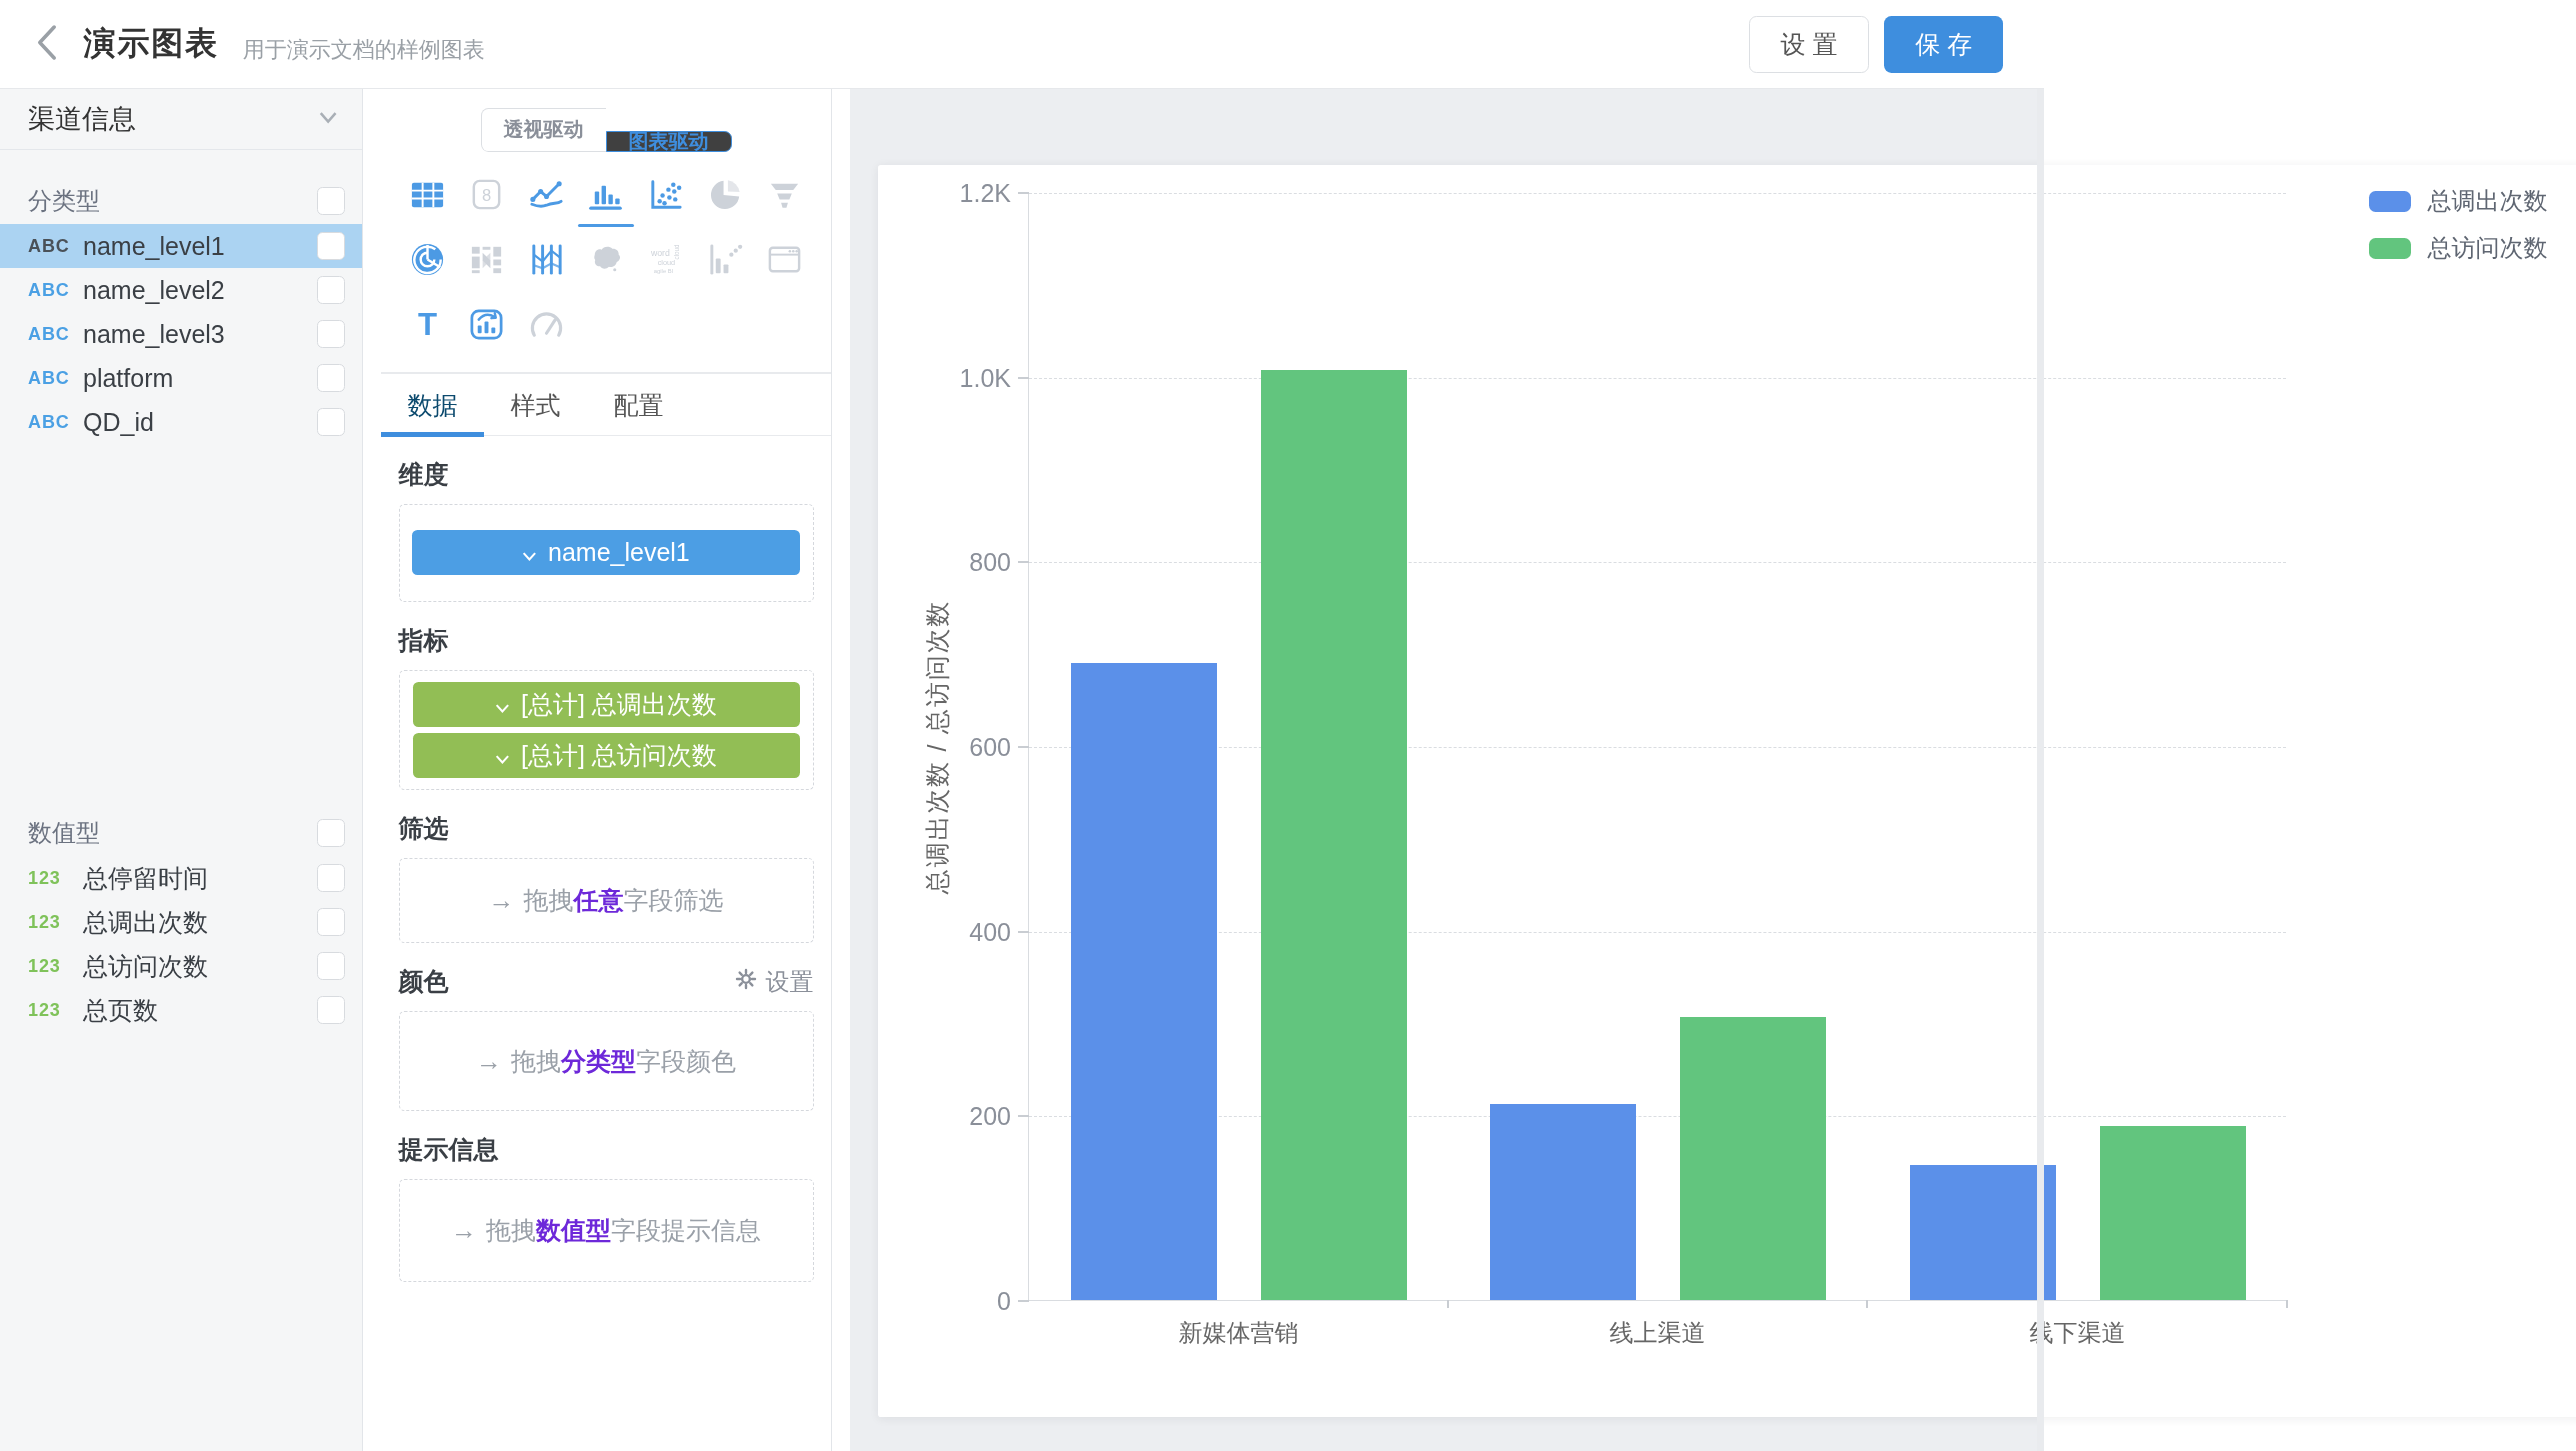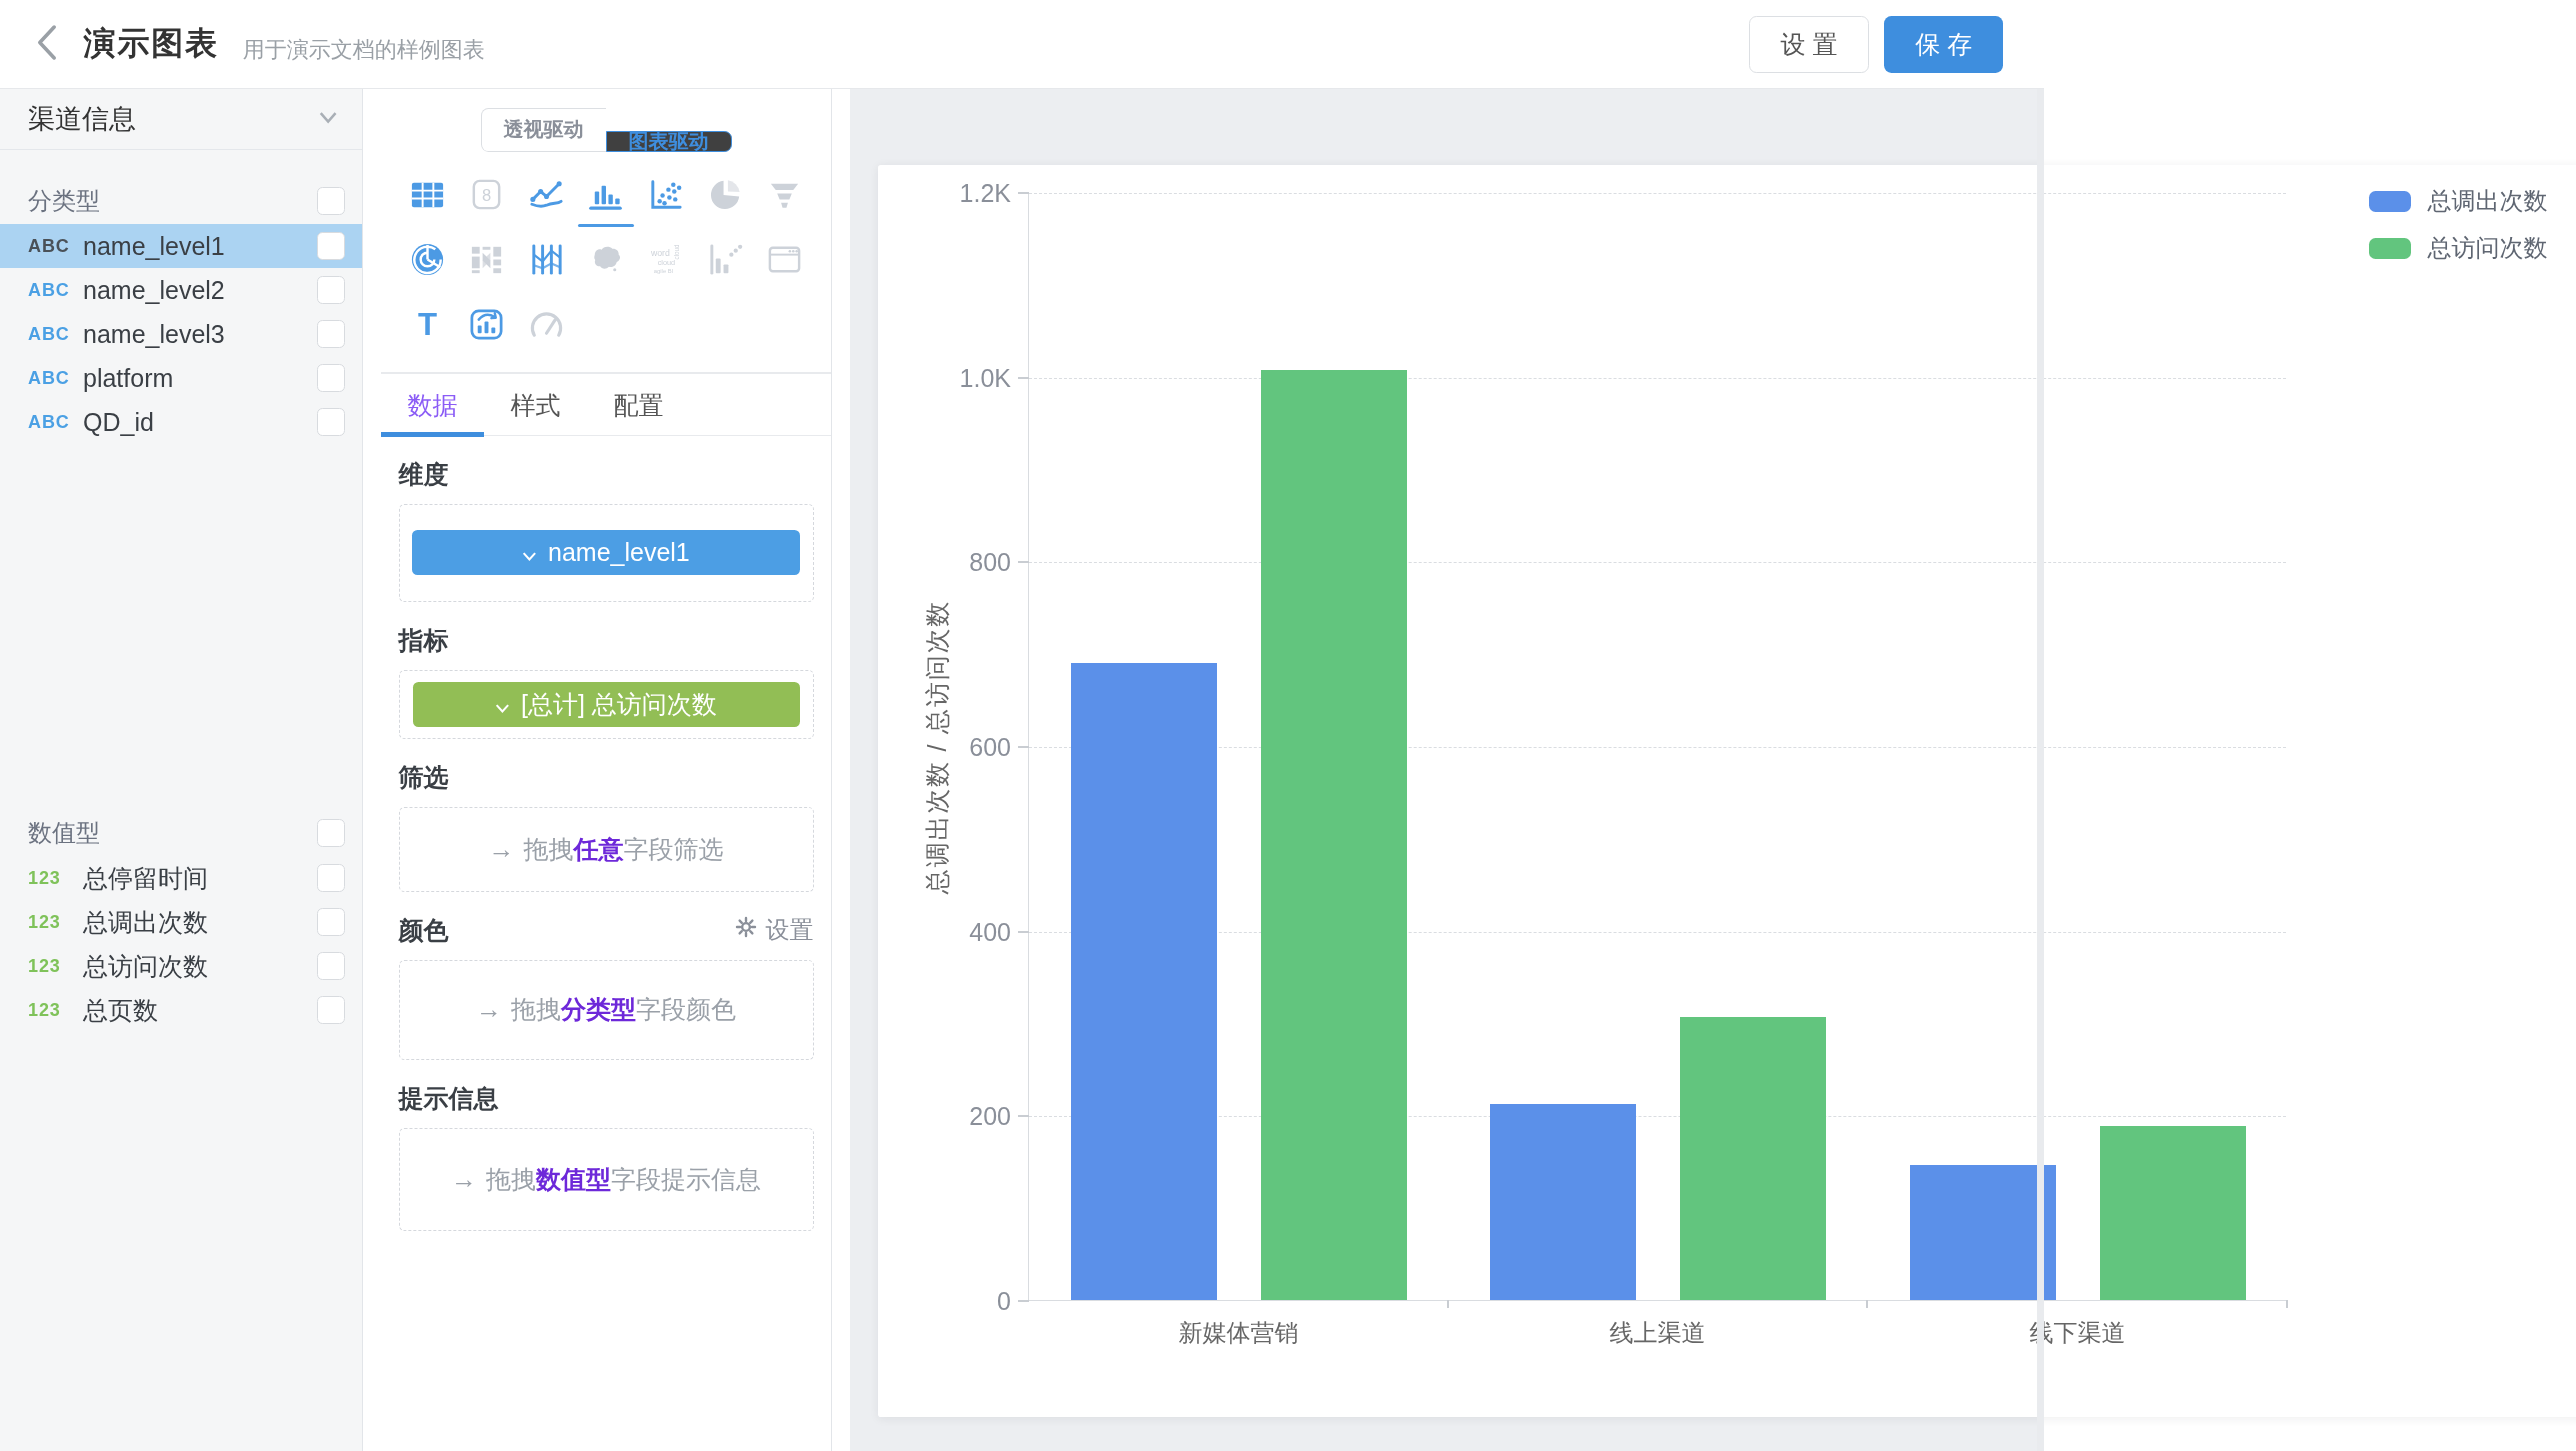--- a/index.html
+++ b/index.html
@@ -356,41 +356,47 @@
           </div>
           <div class="icell dis">
             <svg viewBox="0 0 40 40">
               <path d="M7.5 31 A14.5 14.5 0 1 1 32.5 31" fill="none" stroke="currentColor" stroke-width="3.2" stroke-linecap="round"></path>
               <line x1="20" y1="29" x2="29" y2="15" stroke="currentColor" stroke-width="3.2" stroke-linecap="round"></line>
             </svg>
           </div>
         </div>
       <div class="panel-divider"></div>
       <div class="tabs" id="panel-tabs">
-          <div class="tab active" style="color: #8b5cf6;">数据</div>
+          <div class="tab active" style="color: #0c4a6e;">数据</div>
           <div class="tab">样式</div>
           <div class="tab">配置</div>
         </div>
 
       <div class="sec-label">
         <span>维度</span>
       </div>
       <div class="dashed-box drop-1" id="dim-box">
           <div class="pill" style="background: rgb(76, 158, 228);">
             <span><svg width="14.8" height="9.2" viewBox="0 0 12 8">
                 <polyline points="1,1 6,6.5 11,1" fill="none" stroke="#fff" stroke-width="1.8"></polyline>
               </svg></span>
             <span>name_level1</span>
           </div>
         </div>
 
       <div class="sec-label">
         <span>指标</span>
       </div>
       <div class="dashed-box drop-2" id="metric-box">
+          <div class="pill full" style="background: rgb(146, 190, 85);">
+            <span><svg width="14.8" height="9.2" viewBox="0 0 12 8">
+                <polyline points="1,1 6,6.5 11,1" fill="none" stroke="#fff" stroke-width="1.8"></polyline>
+              </svg></span>
+            <span>[总计] 总调出次数</span>
+          </div>
           <div class="pill full" style="background: rgb(146, 190, 85); text-align: center;">
             <span><svg width="14.8" height="9.2" viewBox="0 0 12 8">
                 <polyline points="1,1 6,6.5 11,1" fill="none" stroke="#fff" stroke-width="1.8"></polyline>
               </svg></span>
             <span>[总计] 总访问次数</span>
           </div>
         </div>
 
       <div class="sec-label">
         <span>筛选</span>

